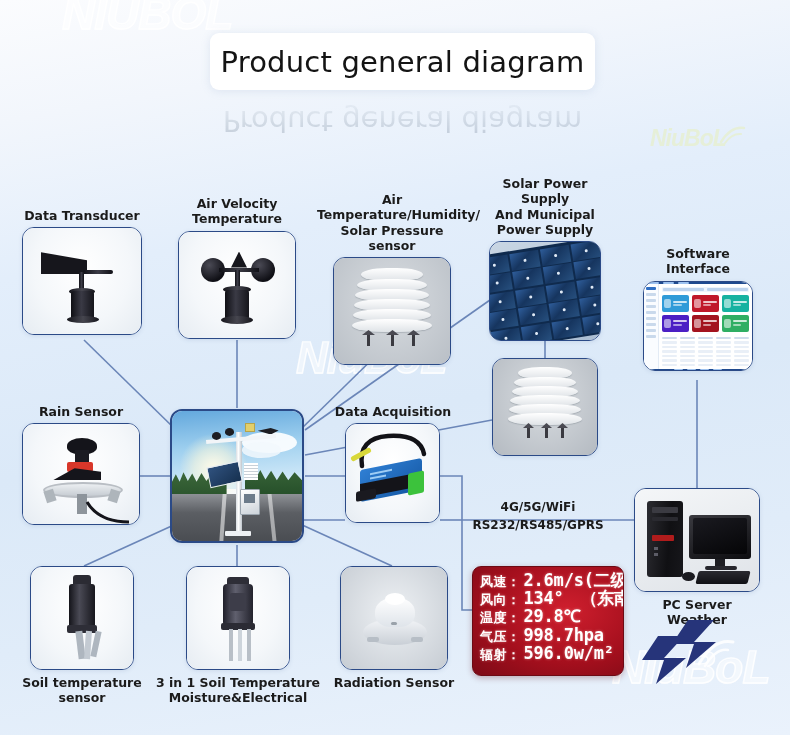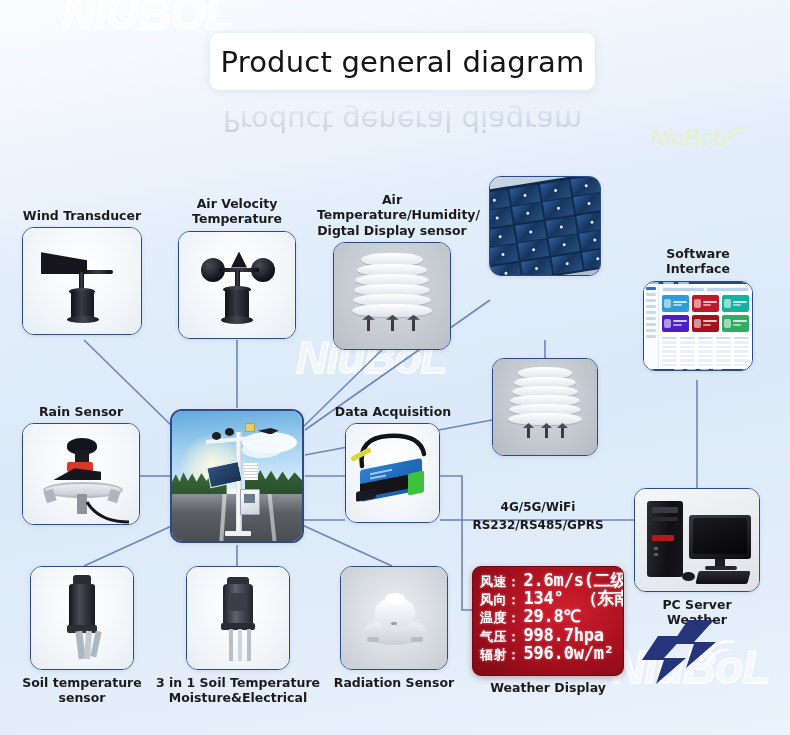--- a/index.html
+++ b/index.html
@@ -219,21 +219,21 @@
 
         <div style="position:absolute;left:52%;top:60%;width:16%;height:20%;background:linear-gradient(160deg,#ffffff,#ccd3da);border:1px solid #9aa4ae;border-radius:1px"></div>
         <div style="position:absolute;left:55%;top:64%;width:9%;height:7%;background:#6c7b8a"></div>
 
         <div style="position:absolute;left:56%;top:9%;width:8%;height:7%;background:#e3cf6a;border:1px solid #b7a44a"></div>
       </div>
     </div>
   </div>
 
   <div class="node" style="left:22px;top:208px;width:120px">
-    <div class="label above">Wind Transducer</div>
+    <div class="label above">Data Transducer</div>
     <div class="card" style="width:120px;height:108px">
       <div class="prod-bg"></div>
       <div class="art">
         <div class="vane" style="left:18px;top:24px;width:46px;height:22px;clip-path:polygon(0 0,100% 36%,100% 100%,0 100%)"></div>
         <div class="mast" style="left:60px;top:42px;width:30px;height:4px;border-radius:2px"></div>
         <div class="mast" style="left:56px;top:44px;width:5px;height:28px"></div>
         <div class="plate" style="left:46px;top:60px;width:26px;height:7px"></div>
         <div class="base-cyl" style="left:48px;top:63px;width:23px;height:29px"></div>
         <div class="plate" style="left:44px;top:88px;width:32px;height:7px"></div>
       </div>
@@ -256,21 +256,21 @@
         <div class="plate" style="left:44px;top:54px;width:28px;height:7px"></div>
         <div class="base-cyl" style="left:46px;top:58px;width:24px;height:30px"></div>
         <div class="plate" style="left:42px;top:84px;width:32px;height:8px"></div>
       </div>
     </div>
   </div>
 
   <div class="node" style="left:333px;top:192px;width:118px">
     <div class="label above" style="width:150px;margin-left:-16px">
       <div>Air Temperature/Humidity/</div>
-      <div>Digtal Display sensor</div>
+      <div>Solar Pressure sensor</div>
     </div>
     <div class="card" style="width:118px;height:108px;border-color:#2b4a87">
       <div style="position:absolute;inset:0;background:radial-gradient(ellipse at 50% 40%,#d9dde1,#b9bfc6)"></div>
       <div class="art">
         <div class="shield" style="top:10px;width:62px;height:13px"></div>
         <div class="shield" style="top:21px;width:70px;height:12px"></div>
         <div class="shield" style="top:31px;width:74px;height:12px"></div>
         <div class="shield" style="top:41px;width:76px;height:12px"></div>
         <div class="shield" style="top:51px;width:78px;height:12px"></div>
         <div class="shield" style="top:61px;width:80px;height:13px"></div>
@@ -278,20 +278,25 @@
         <div style="position:absolute;left:57px;top:74px;width:3px;height:14px;background:#3a3a40"></div>
         <div style="position:absolute;left:78px;top:74px;width:3px;height:14px;background:#3a3a40"></div>
         <div style="position:absolute;left:28px;top:72px;width:13px;height:5px;background:#4a4a52;clip-path:polygon(50% 0,100% 100%,0 100%)"></div>
         <div style="position:absolute;left:52px;top:72px;width:13px;height:5px;background:#4a4a52;clip-path:polygon(50% 0,100% 100%,0 100%)"></div>
         <div style="position:absolute;left:73px;top:72px;width:13px;height:5px;background:#4a4a52;clip-path:polygon(50% 0,100% 100%,0 100%)"></div>
       </div>
     </div>
   </div>
 
   <div class="node" style="left:489px;top:176px;width:112px">
+    <div class="label above" style="width:130px;margin-left:-9px">
+      <div>Solar Power Supply</div>
+      <div>And Municipal</div>
+      <div>Power Supply</div>
+    </div>
     <div class="card" style="width:112px;height:100px">
       <div style="position:absolute;inset:0;background:linear-gradient(150deg,#c9d6e4,#aabdd2)"></div>
       <div class="panel-grid" style="left:-8px;top:4px;width:128px;height:96px;grid-template-columns:repeat(4,1fr);grid-template-rows:repeat(5,1fr);transform:rotate(-9deg)">
         <div class="panel-cell"></div>
           <div class="panel-cell"></div>
           <div class="panel-cell"></div>
           <div class="panel-cell"></div>
         <div class="panel-cell"></div>
           <div class="panel-cell"></div>
           <div class="panel-cell"></div>
@@ -594,20 +599,19 @@
     </div>
     <div class="wrow">
       <span class="wk">气压：</span>
       <span class="wv">998.7hpa</span>
     </div>
     <div class="wrow">
       <span class="wk">辐射：</span>
       <span class="wv">596.0w/m²</span>
     </div>
   </div>
-  <div class="label" style="position:absolute;left:472px;top:680px;width:152px">Weather Display</div>
 
   <svg style="position:absolute;left:630px;top:618px" width="110" height="66">
     <path d="M58 2 L84 2 L64 24 L86 24 L56 50 L64 26 L42 26 Z" fill="#26347a"></path>
     <path d="M28 18 L54 18 L34 40 L56 40 L26 66 L34 42 L12 42 Z" fill="#26347a"></path>
   </svg>
 
 </div>
 
 </body></html>

